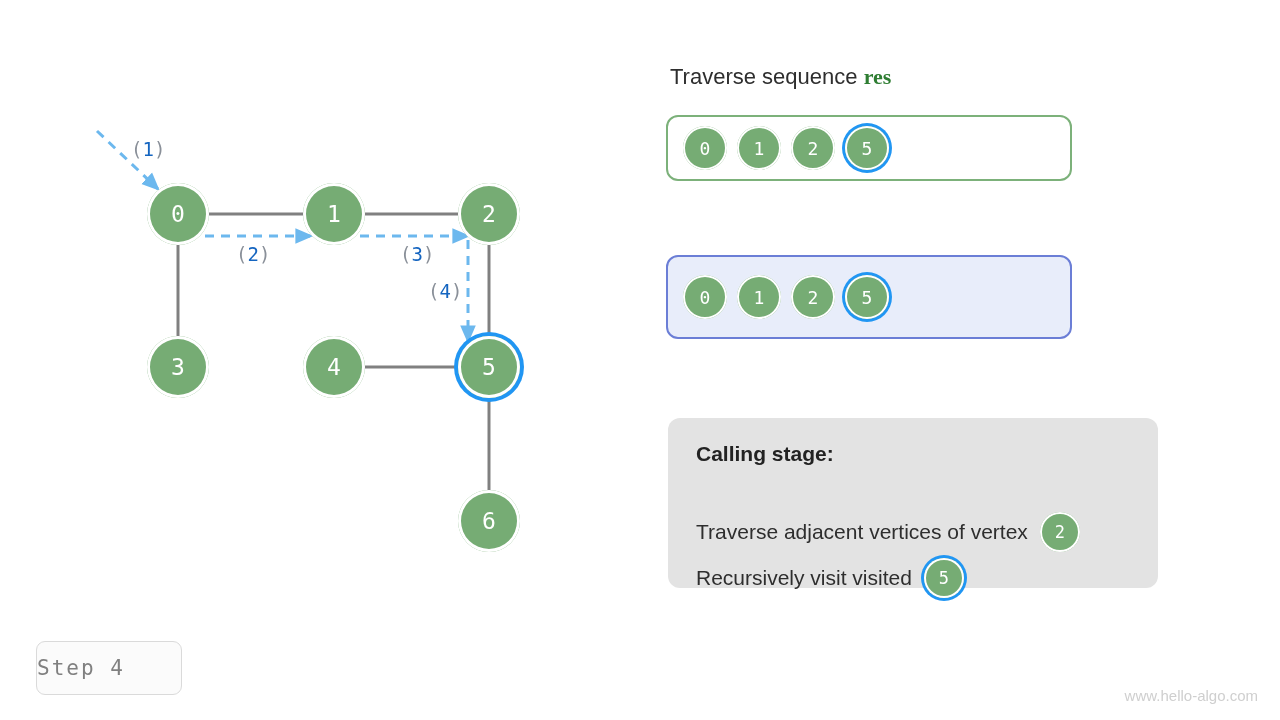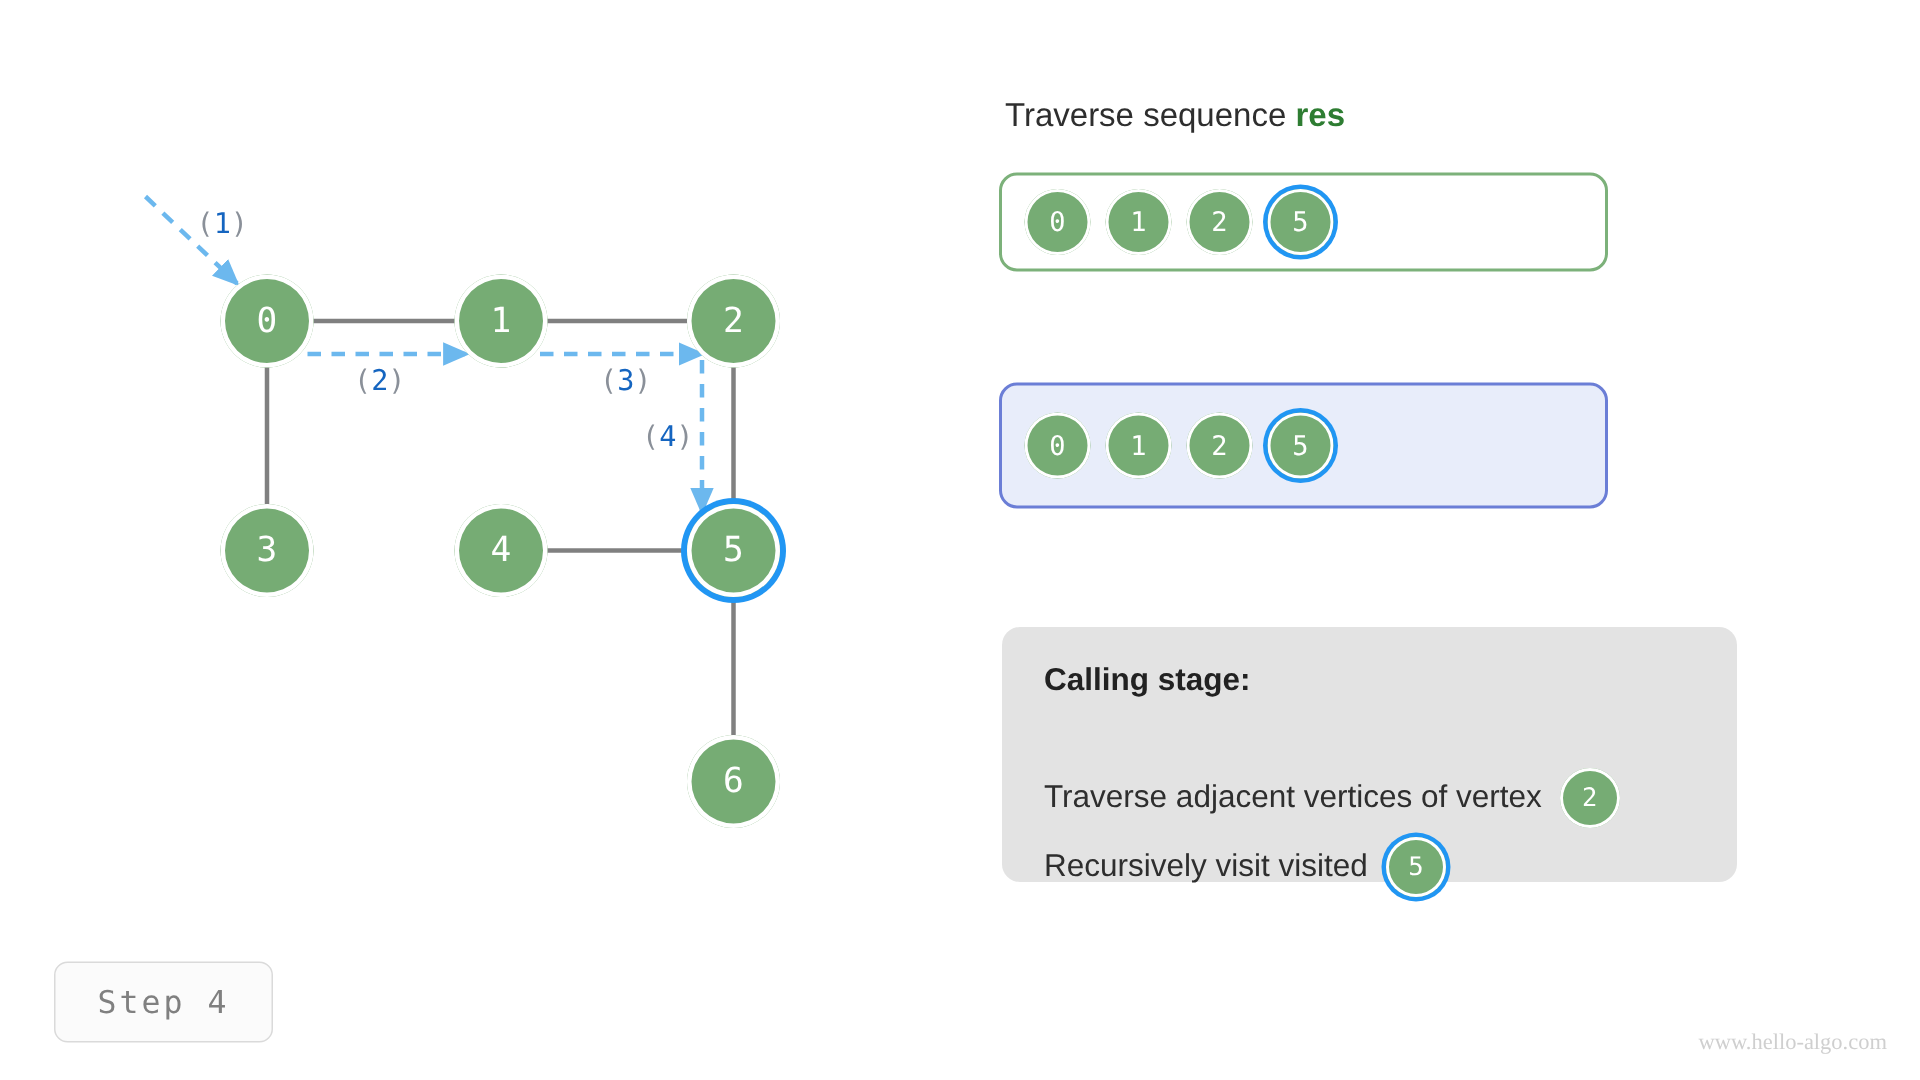--- a/index.html
+++ b/index.html
@@ -20,33 +20,33 @@
         font-family:"DejaVu Sans Mono", monospace;}
   .node.ringed{box-shadow:inset 0 0 0 3px #ffffff, 0 0 0 4px #2196f3;}
 
   .arrow-label{position:absolute;font-size:19px;color:#8a9099;
                font-family:"DejaVu Sans Mono", monospace;white-space:nowrap;}
   .arrow-label b{color:#1565c0;font-weight:normal;}
 
   
   #step-chip{position:absolute;left:36px;top:641px;
     width:144px;height:52px;border:1px solid #dadada;border-radius:9px;
-    background:#fbfbfb;display:flex;align-items:center;justify-content:center;
+    background:#fbfbfb;display:flex;align-items:center;justify-content:flex-start;
     color:#808080;font-size:21px;letter-spacing:2px;
     font-family:"DejaVu Sans Mono", monospace;}
 
   
   #watermark{position:absolute;right:22px;bottom:16px;color:#cfcfcf;
-    font-size:15px;font-family:Liberation Serif, serif;}
+    font-size:15px;font-family:Liberation Sans, sans-serif;}
 
   
   #right-panel{position:absolute;left:660px;top:0;width:620px;height:720px;}
 
   .heading{position:absolute;font-size:22px;color:#2e2e2e;white-space:nowrap;}
-  .heading .kw{font-family:Liberation Sans, sans-serif;font-weight:bold;}
+  .heading .kw{font-family:Liberation Serif, serif;font-weight:bold;}
   .kw.green{color:#2e7d32;}
   .kw.blue{color:#2b45d8;}
 
   .container-box{position:absolute;box-sizing:border-box;border-radius:12px;}
   #res-box{left:6px;top:115px;width:406px;height:66px;
            border:2px solid #7cb17a;background:#ffffff;}
   #visited-box{left:6px;top:255px;width:406px;height:84px;
            border:2px solid #6b7ed6;background:#e8edfa;}
 
   .badge{position:absolute;width:44px;height:44px;border-radius:50%;

